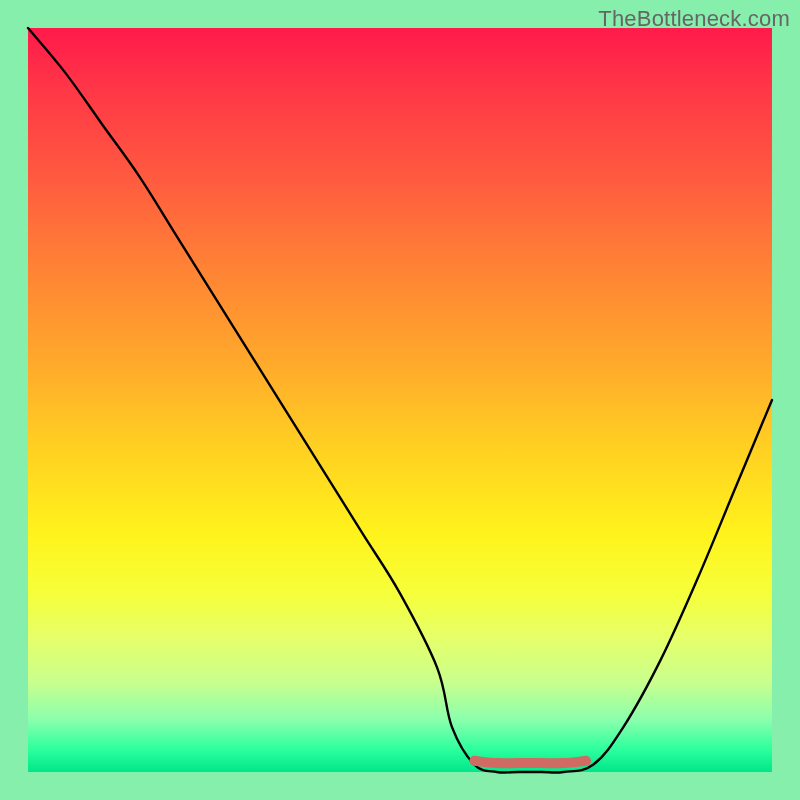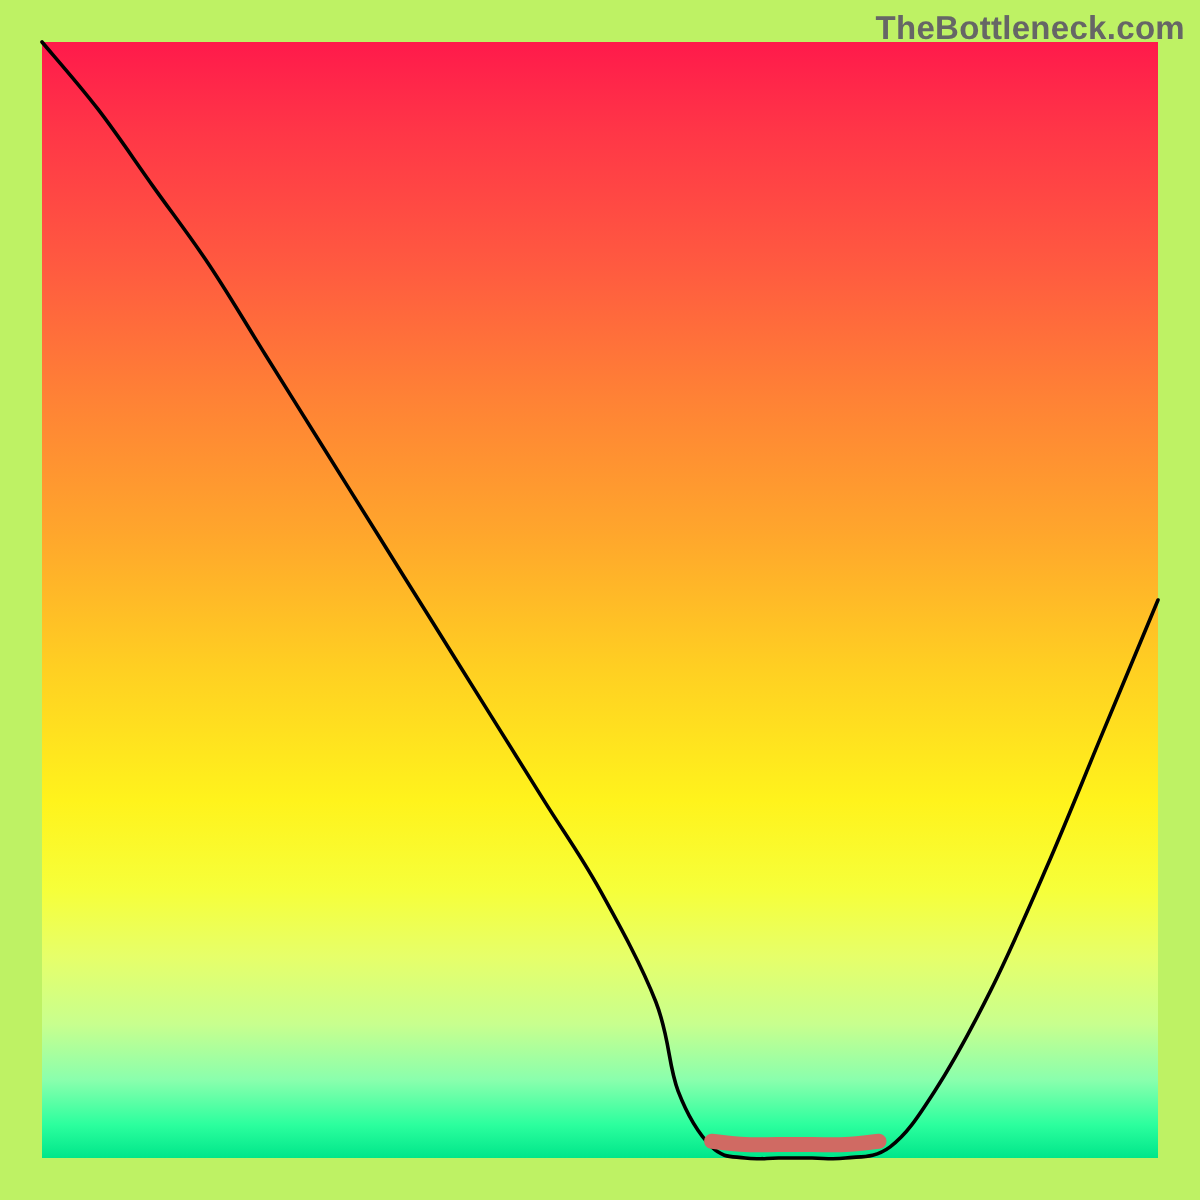--- a/index.html
+++ b/index.html
@@ -10,22 +10,21 @@
     background: #000;
     overflow: hidden;
     font-family: Arial, Helvetica, sans-serif;
   }
   .frame {
     position: absolute;
     left: 0;
     top: 0;
     width: 800px;
     height: 800px;
-    background: #bef264;
-    font-weight: bold;
+    background: #86efac;
   }
   .plot {
     position: absolute;
     left: 28px;
     top: 28px;
     width: 744px;
     height: 744px;
     background: linear-gradient(to bottom,
       #ff1a4b 0%,
       #ff3647 8%,

